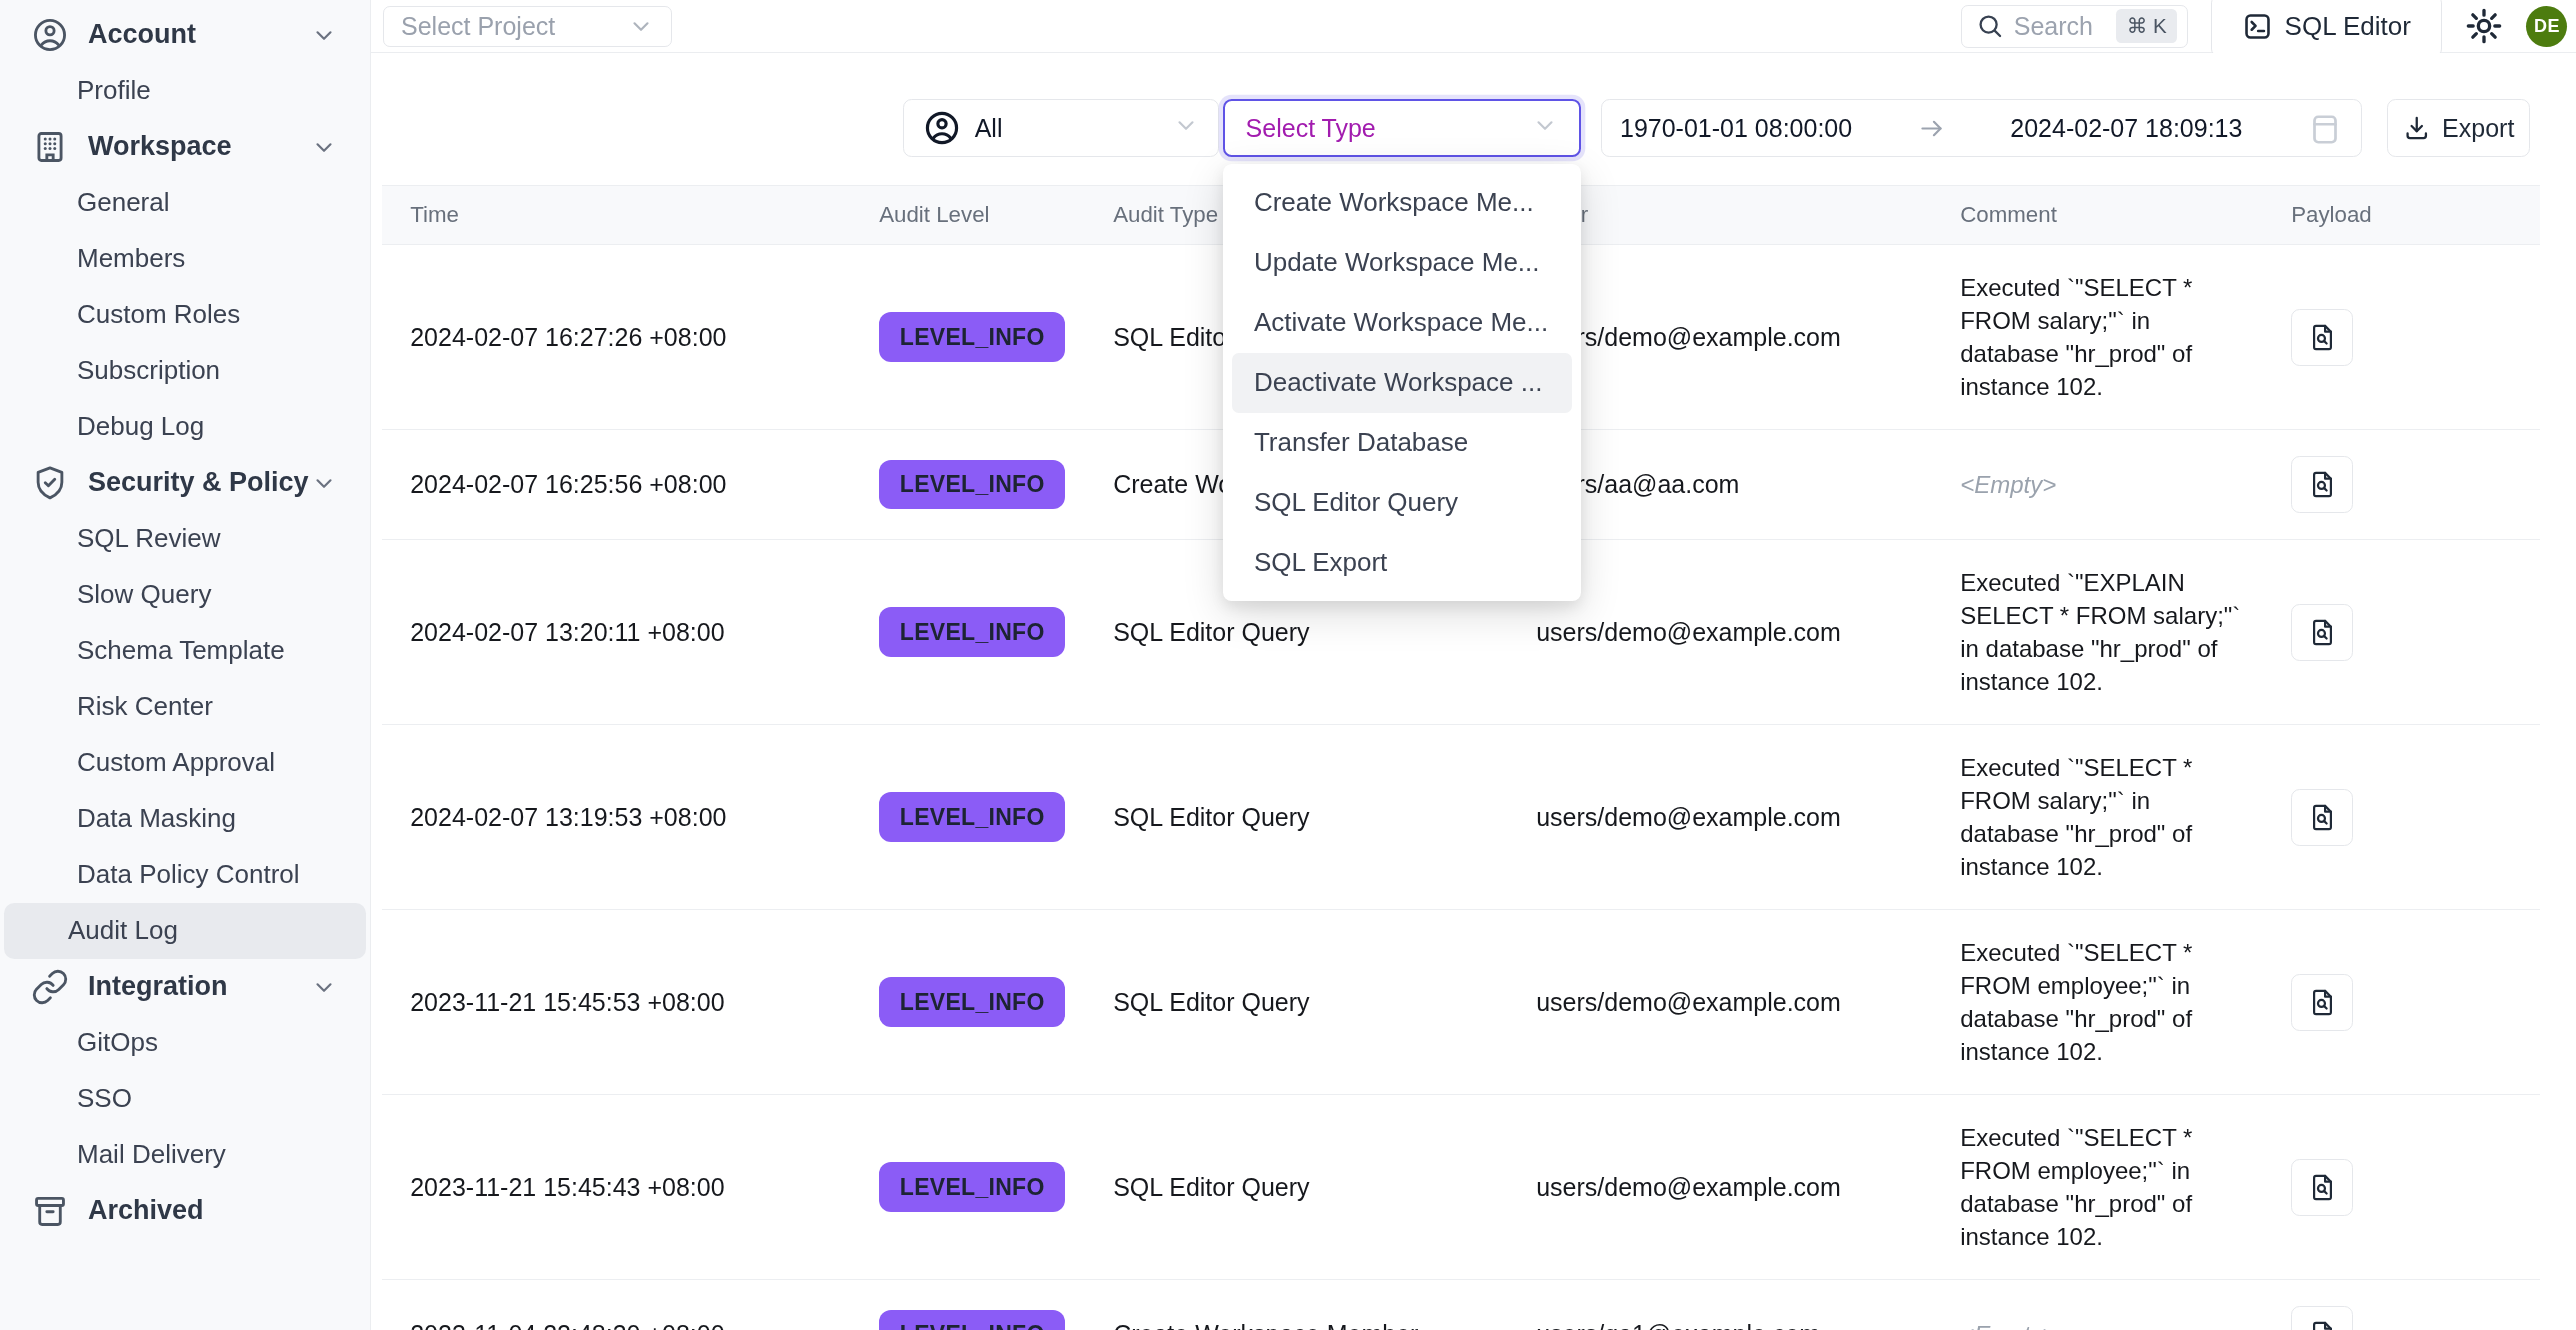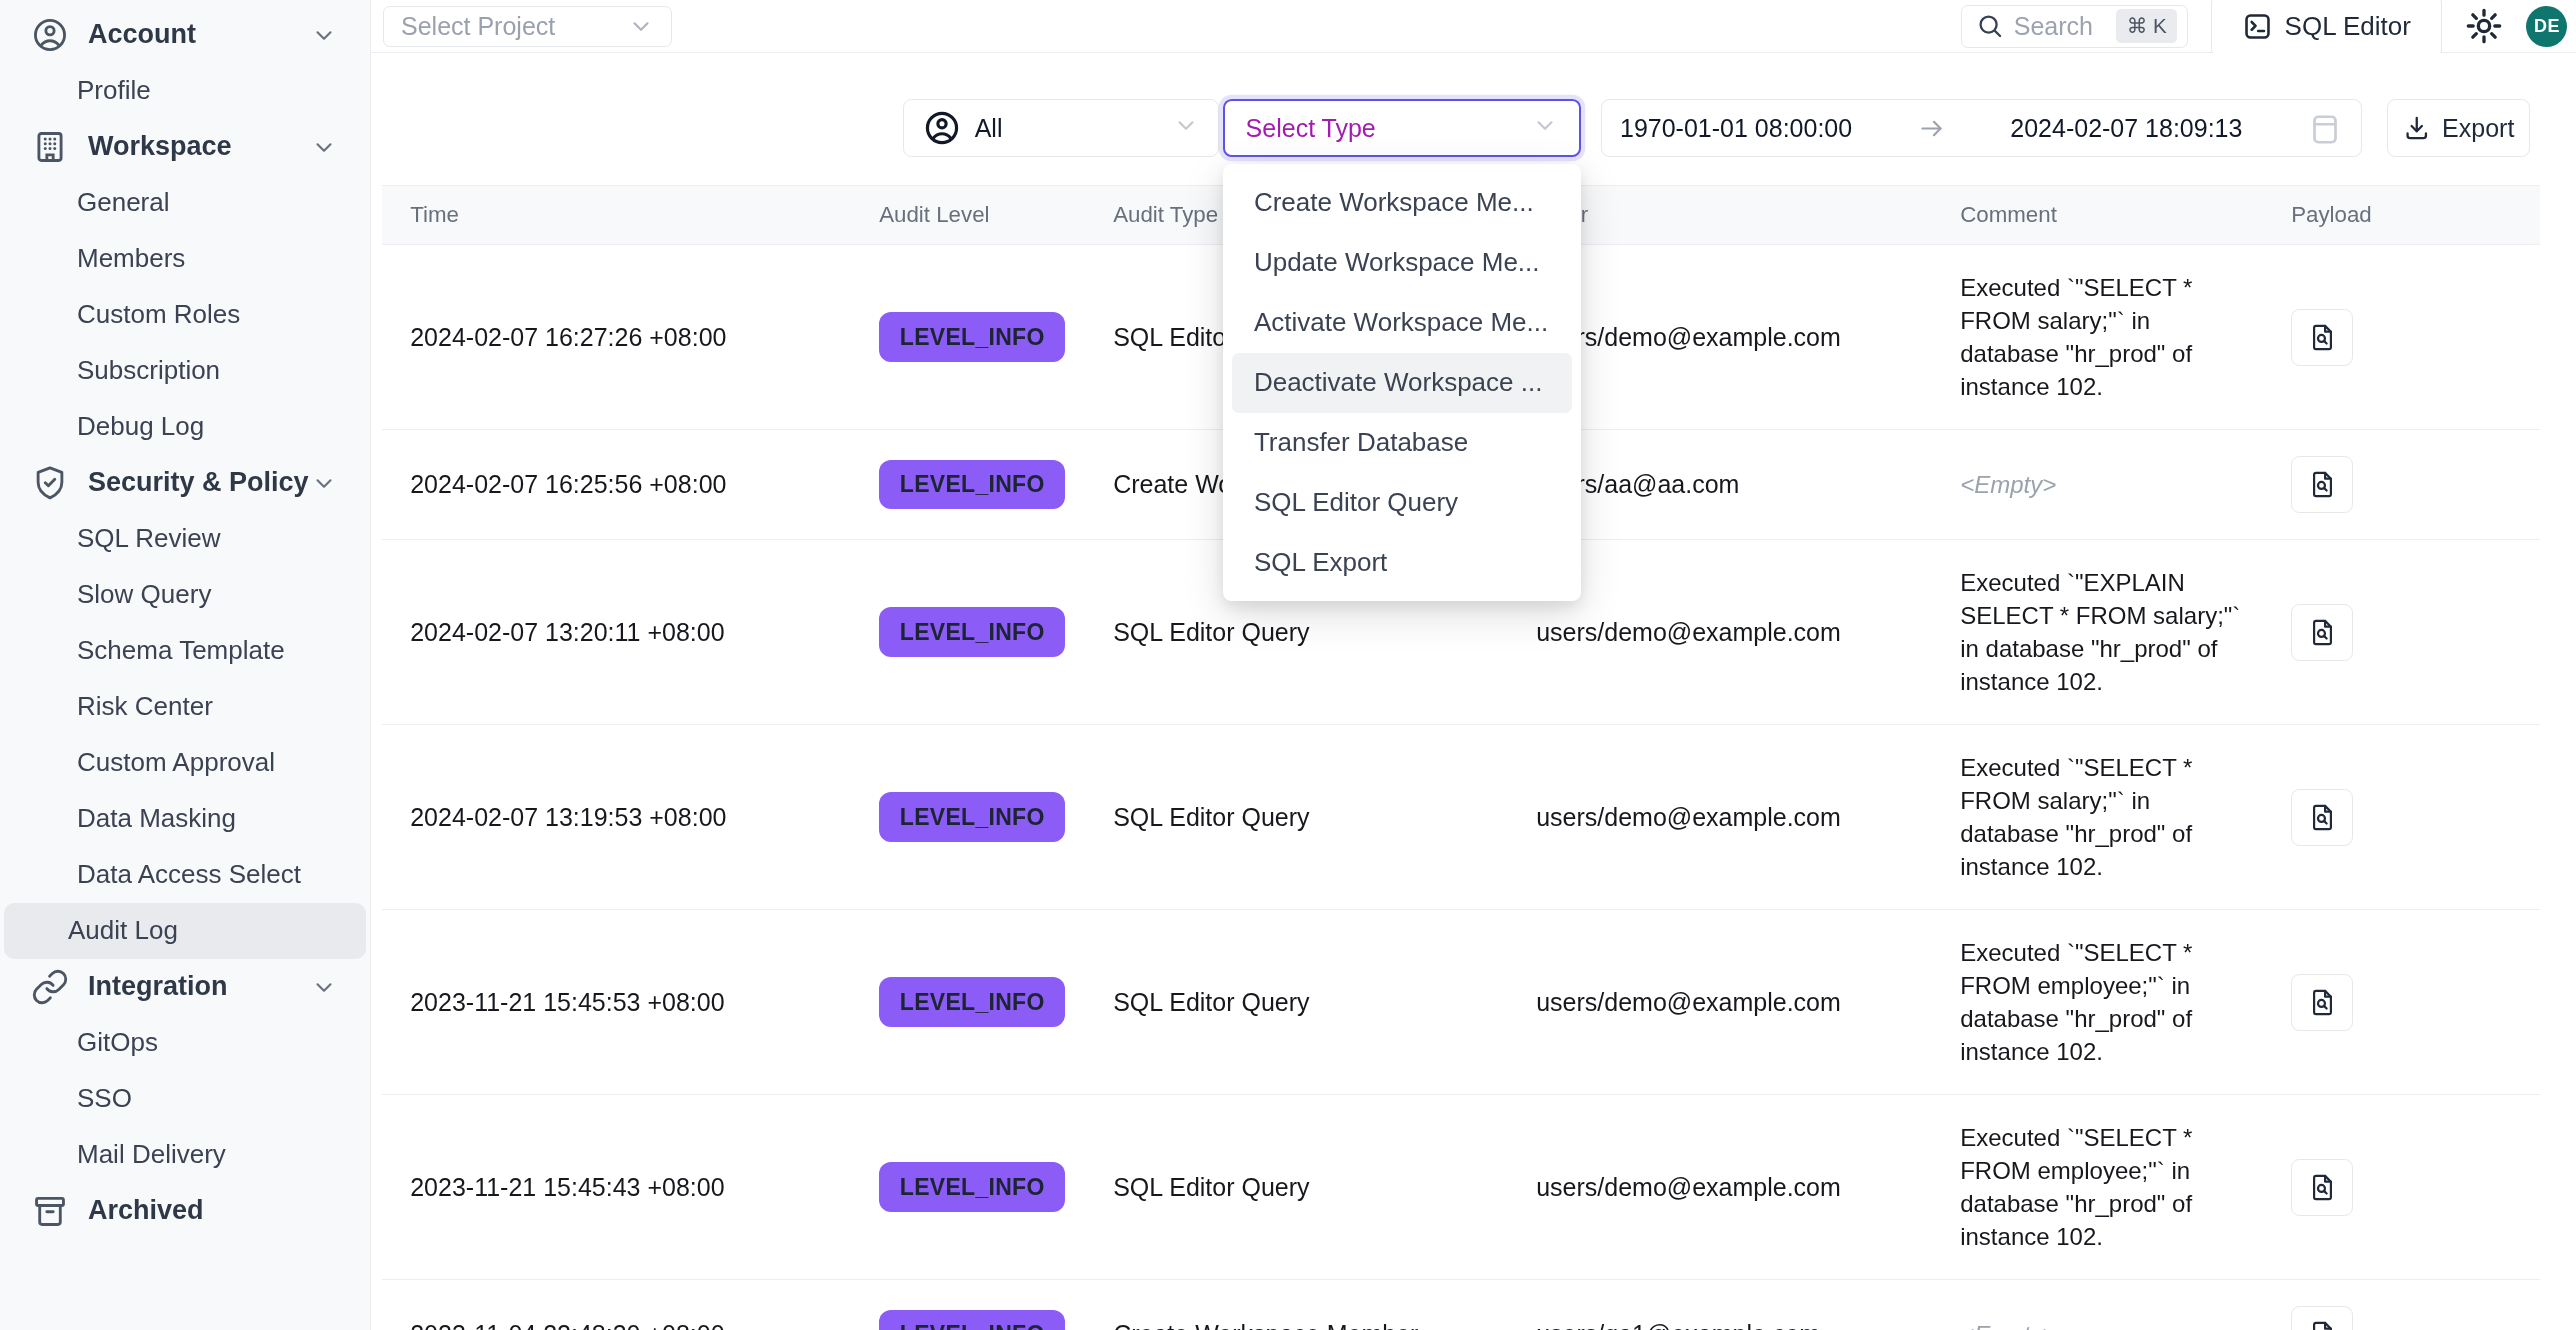--- a/index.html
+++ b/index.html
@@ -154,21 +154,21 @@
               <path d="M6 9.5l6 6 6-6"></path>
             </svg>
           </span>
         </div>
         <div class="nav-item">SQL Review</div>
         <div class="nav-item">Slow Query</div>
         <div class="nav-item">Schema Template</div>
         <div class="nav-item">Risk Center</div>
         <div class="nav-item">Custom Approval</div>
         <div class="nav-item">Data Masking</div>
-        <div class="nav-item">Data Access Select</div>
+        <div class="nav-item">Data Policy Control</div>
         <div class="nav-item active">Audit Log</div>
         <div class="nav-header">
           <span class="nav-ic">
             <svg viewBox="0 0 24 24" fill="none" stroke="currentColor" stroke-width="1.8" stroke-linecap="round" stroke-linejoin="round">
               <path d="M10 13a5 5 0 0 0 7.54.54l3-3a5 5 0 0 0-7.07-7.07l-1.72 1.71"></path>
               <path d="M14 11a5 5 0 0 0-7.54-.54l-3 3a5 5 0 0 0 7.07 7.07l1.71-1.71"></path>
             </svg>
           </span>
           <span class="nav-label">Integration</span>
           <span class="nav-chev">
@@ -224,21 +224,21 @@
               </svg>
           </span>
           <span>SQL Editor</span>
         </button>
         <span class="gear">
           <svg viewBox="0 0 24 24" fill="none" stroke="currentColor" stroke-width="2" stroke-linecap="round">
               <circle cx="12" cy="12" r="3.4"></circle>
               <path d="M12 2.6v2.9M12 18.5v2.9M2.6 12h2.9M18.5 12h2.9M5.3 5.3l2.1 2.1M16.6 16.6l2.1 2.1M18.7 5.3l-2.1 2.1M7.4 16.6l-2.1 2.1"></path>
             </svg>
         </span>
-        <div class="avatar" style="background: #0f766e;">DE</div>
+        <div class="avatar" style="background: #4d7c0f;">DE</div>
       </div>
     </header>
 
     <div class="content">
 
       <div class="ctl all-select">
         <span class="uc">
           <svg viewBox="0 0 24 24" fill="none" stroke="currentColor" stroke-width="2">
               <circle cx="12" cy="12" r="9.2"></circle>
               <circle cx="12" cy="9.3" r="2.6"></circle>

